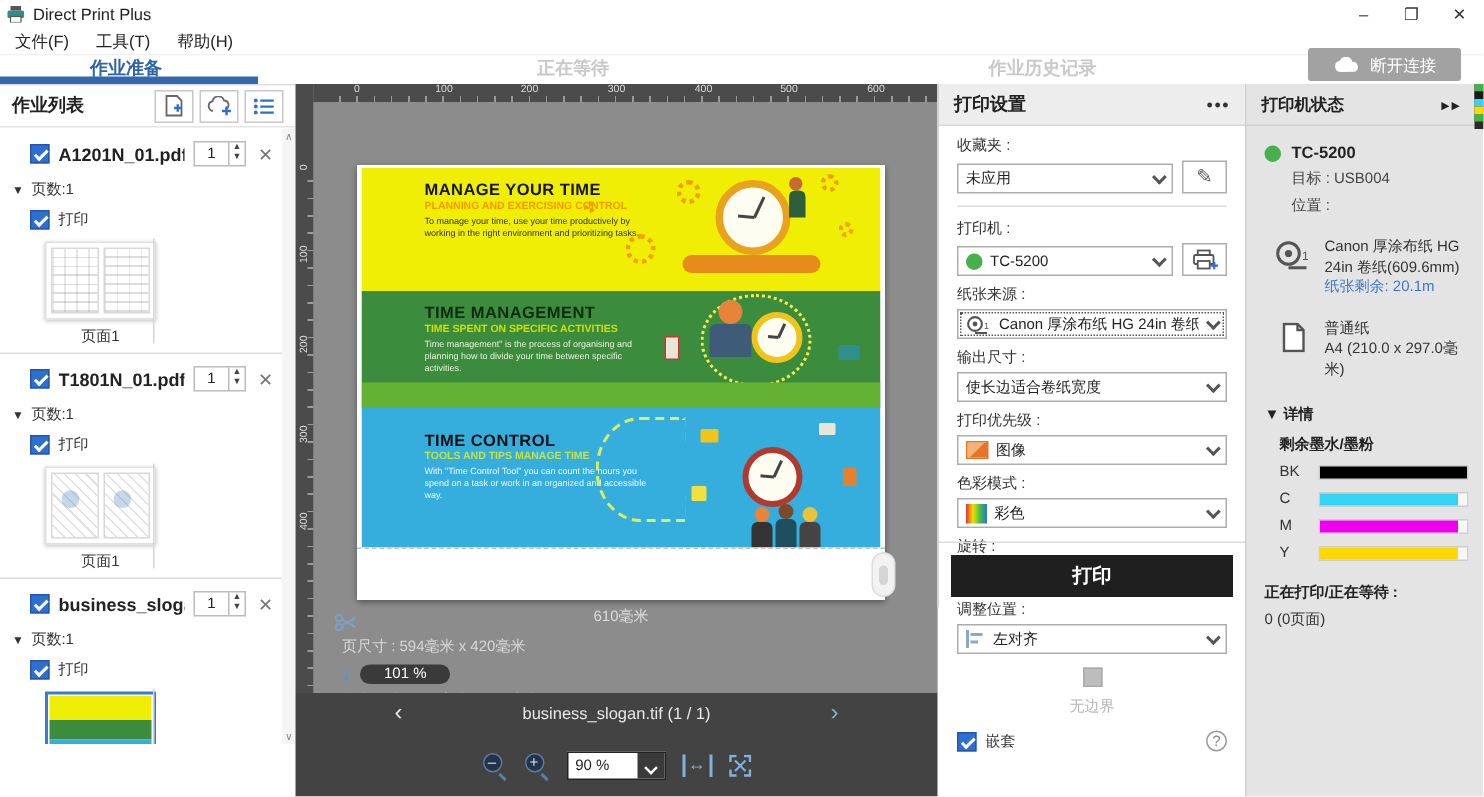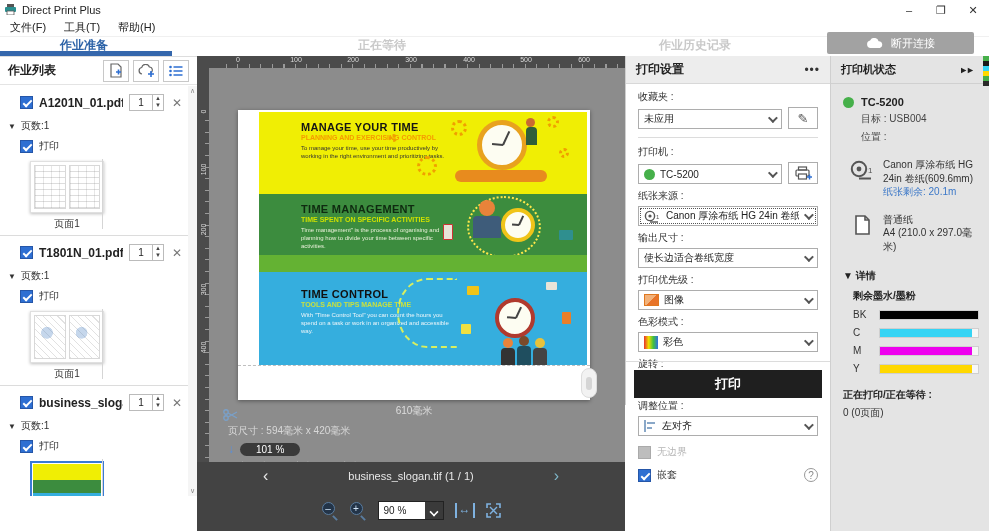--- a/index.html
+++ b/index.html
@@ -16,21 +16,21 @@
   
   .menubar { height:18px; display:flex; align-items:center; gap:18px; padding-left:10px; font-size:11px; color:#222; border-bottom:1px solid #f0f0f0; background:#fff; }
   .menu-item { cursor:default; }
 
   
   .tabbar { position:relative; height:19px; background:#fff; }
   .tab { position:absolute; top:0; font-size:12px; font-weight:bold; }
   .tab.active { color:#2e64a8; }
   .tab.inactive { color:#c9c9c9; }
   .tab-underline { position:absolute; left:0; top:14px; width:172px; height:5px; background:#3567ac; }
-  .disconnect { position:absolute; right:15px; top:-5px; width:147px; height:22px; background:#a2a2a2; color:#fff; font-size:11px; border-radius:2px; display:flex; align-items:center; justify-content:center; gap:7px; }
+  .disconnect { position:absolute; right:15px; top:-5px; width:102px; height:22px; background:#a2a2a2; color:#fff; font-size:11px; border-radius:2px; display:flex; align-items:center; justify-content:center; gap:7px; }
   .cloud-svg { width:18px; height:11px; }
 
   
   .content { position:absolute; top:56px; left:0; right:0; bottom:0; }
   .left-panel   { position:absolute; left:0; top:0; width:197px; height:440px; background:#fff; border-top:1px solid #ddd; }
   .center-panel { position:absolute; left:197px; top:0; width:428px; height:475px; background:#8c8c8c; overflow:hidden; }
   .settings-panel { position:absolute; left:625px; top:0; width:205px; height:349px; background:#fff; border-left:1px solid #cfcfcf; }
   .status-panel { position:absolute; left:830px; top:0; width:159px; height:475px; background:#e4e4e4; border-left:1px solid #cfcfcf; }
 
   
@@ -75,21 +75,21 @@
      background-size:100% 4px; background-position:17px 8px; background-repeat:no-repeat; }
   .ruler-h span { position:absolute; top:0px; font-size:7px; color:#ddd; transform:translateX(-50%); }
   .ruler-v { position:absolute; left:0; top:12px; width:12px; height:394px; background:#4b4b4b;
      background-image:repeating-linear-gradient(0deg,#9a9a9a 0 1px, transparent 1px 11.6px);
      background-size:4px 100%; background-position:8px 42px; background-repeat:no-repeat; }
   .ruler-v span { position:absolute; left:0px; font-size:7px; color:#ddd; transform:rotate(-90deg); width:12px; text-align:center; }
   .corner { position:absolute; left:0; top:0; width:12px; height:12px; background:#4b4b4b; }
   .canvas { position:absolute; left:12px; top:12px; right:0; height:394px; background:#8c8c8c; }
 
   .paper { position:absolute; left:29px; top:42px; width:352px; height:290px; background:#fff; box-shadow:0 1px 4px rgba(0,0,0,.4); }
-  .poster { position:absolute; left:21px; top:2px; right:3px; height:253px; overflow:hidden; }
+  .poster { position:absolute; left:3px; top:2px; right:3px; height:253px; overflow:hidden; }
   .band { position:relative; overflow:hidden; }
   .band-yellow { height:82px; background:#f0ee04; }
   .band-green { height:78px; background:#3c8c3e; }
   .band-green::after { content:''; position:absolute; left:0; bottom:0; width:100%; height:17px; background:#64b233; }
   .band-blue { height:93px; background:#35aede; }
   .band-text { position:absolute; left:42px; top:9px; width:150px; }
   .b-title { font-size:11px; font-weight:bold; color:#151515; letter-spacing:.3px; white-space:nowrap; }
   .b-sub { font-size:7px; font-weight:bold; margin-top:1px; white-space:nowrap; }
   .b-body { font-size:6px; margin-top:3px; line-height:1.35; }
   .band-yellow .b-sub { color:#f59b00; } .band-yellow .b-body { color:#333; }
@@ -149,21 +149,21 @@
   .status-dot { width:11px; height:11px; border-radius:50%; background:#46b04a; flex:none; }
   .ico-img { width:15px; height:12px; border:1px solid #e07820; background:linear-gradient(135deg,#f2b27a 0 49%, #e8742a 50% 100%); flex:none; }
   .ico-a { width:13px; height:13px; border:1px solid #888; color:#3a6cc0; font-size:10px; font-weight:bold; text-align:center; line-height:12px; flex:none; }
   .ico-rainbow { width:14px; height:13px; background:linear-gradient(90deg,#e83030,#f0e000,#40c040,#3070e0); flex:none; }
   .ico-rotate { width:12px; height:12px; border:1px solid #666; position:relative; flex:none; }
   .ico-rotate::after { content:''; position:absolute; right:-3px; top:-3px; border:3px solid transparent; border-left-color:#666; transform:rotate(-45deg); }
   .ico-align { width:13px; height:12px; border-left:2px solid #8aa8c8; position:relative; flex:none; }
   .ico-align::before { content:''; position:absolute; left:1px; top:2px; width:8px; height:2px; background:#8aa8c8; }
   .ico-align::after { content:''; position:absolute; left:1px; top:7px; width:5px; height:2px; background:#8aa8c8; }
   .check-row { display:flex; align-items:center; gap:6px; margin:9px 0 0 0; font-size:10px; color:#333; }
-  .check-row.disabled { color:#b5b5b5; }
+  .check-row.disabled { color:#b5b5b5;flex-direction:column; }
   .help-circle { margin-left:auto; width:14px; height:14px; border:1px solid #999; border-radius:50%; color:#888; font-size:10px; text-align:center; line-height:13px; }
   .print-btn { position:absolute; left:8px; right:8px; bottom:7px; height:28px; background:#1f1f1f; color:#fff; font-size:13px; font-weight:bold; display:flex; align-items:center; justify-content:center; border:none; }
   .sp-footer-line { position:absolute; left:0; right:0; bottom:43px; border-top:1px solid #dcdcdc; }
 
   
   .st-header { height:28px; background:#e4e4e4; display:flex; align-items:center; padding:0 10px; border-bottom:1px solid #d0d0d0; }
   .st-title { font-size:11px; font-weight:bold; color:#222; flex:1; }
   .st-collapse { font-size:9px; color:#222; letter-spacing:-2px; margin-right:6px; }
   .st-strip { position:absolute; right:0; top:0; width:6px; height:30px; background:#2a2a2a; display:flex; flex-direction:column; }
   .st-strip i { display:block; width:100%; height:5px; }

